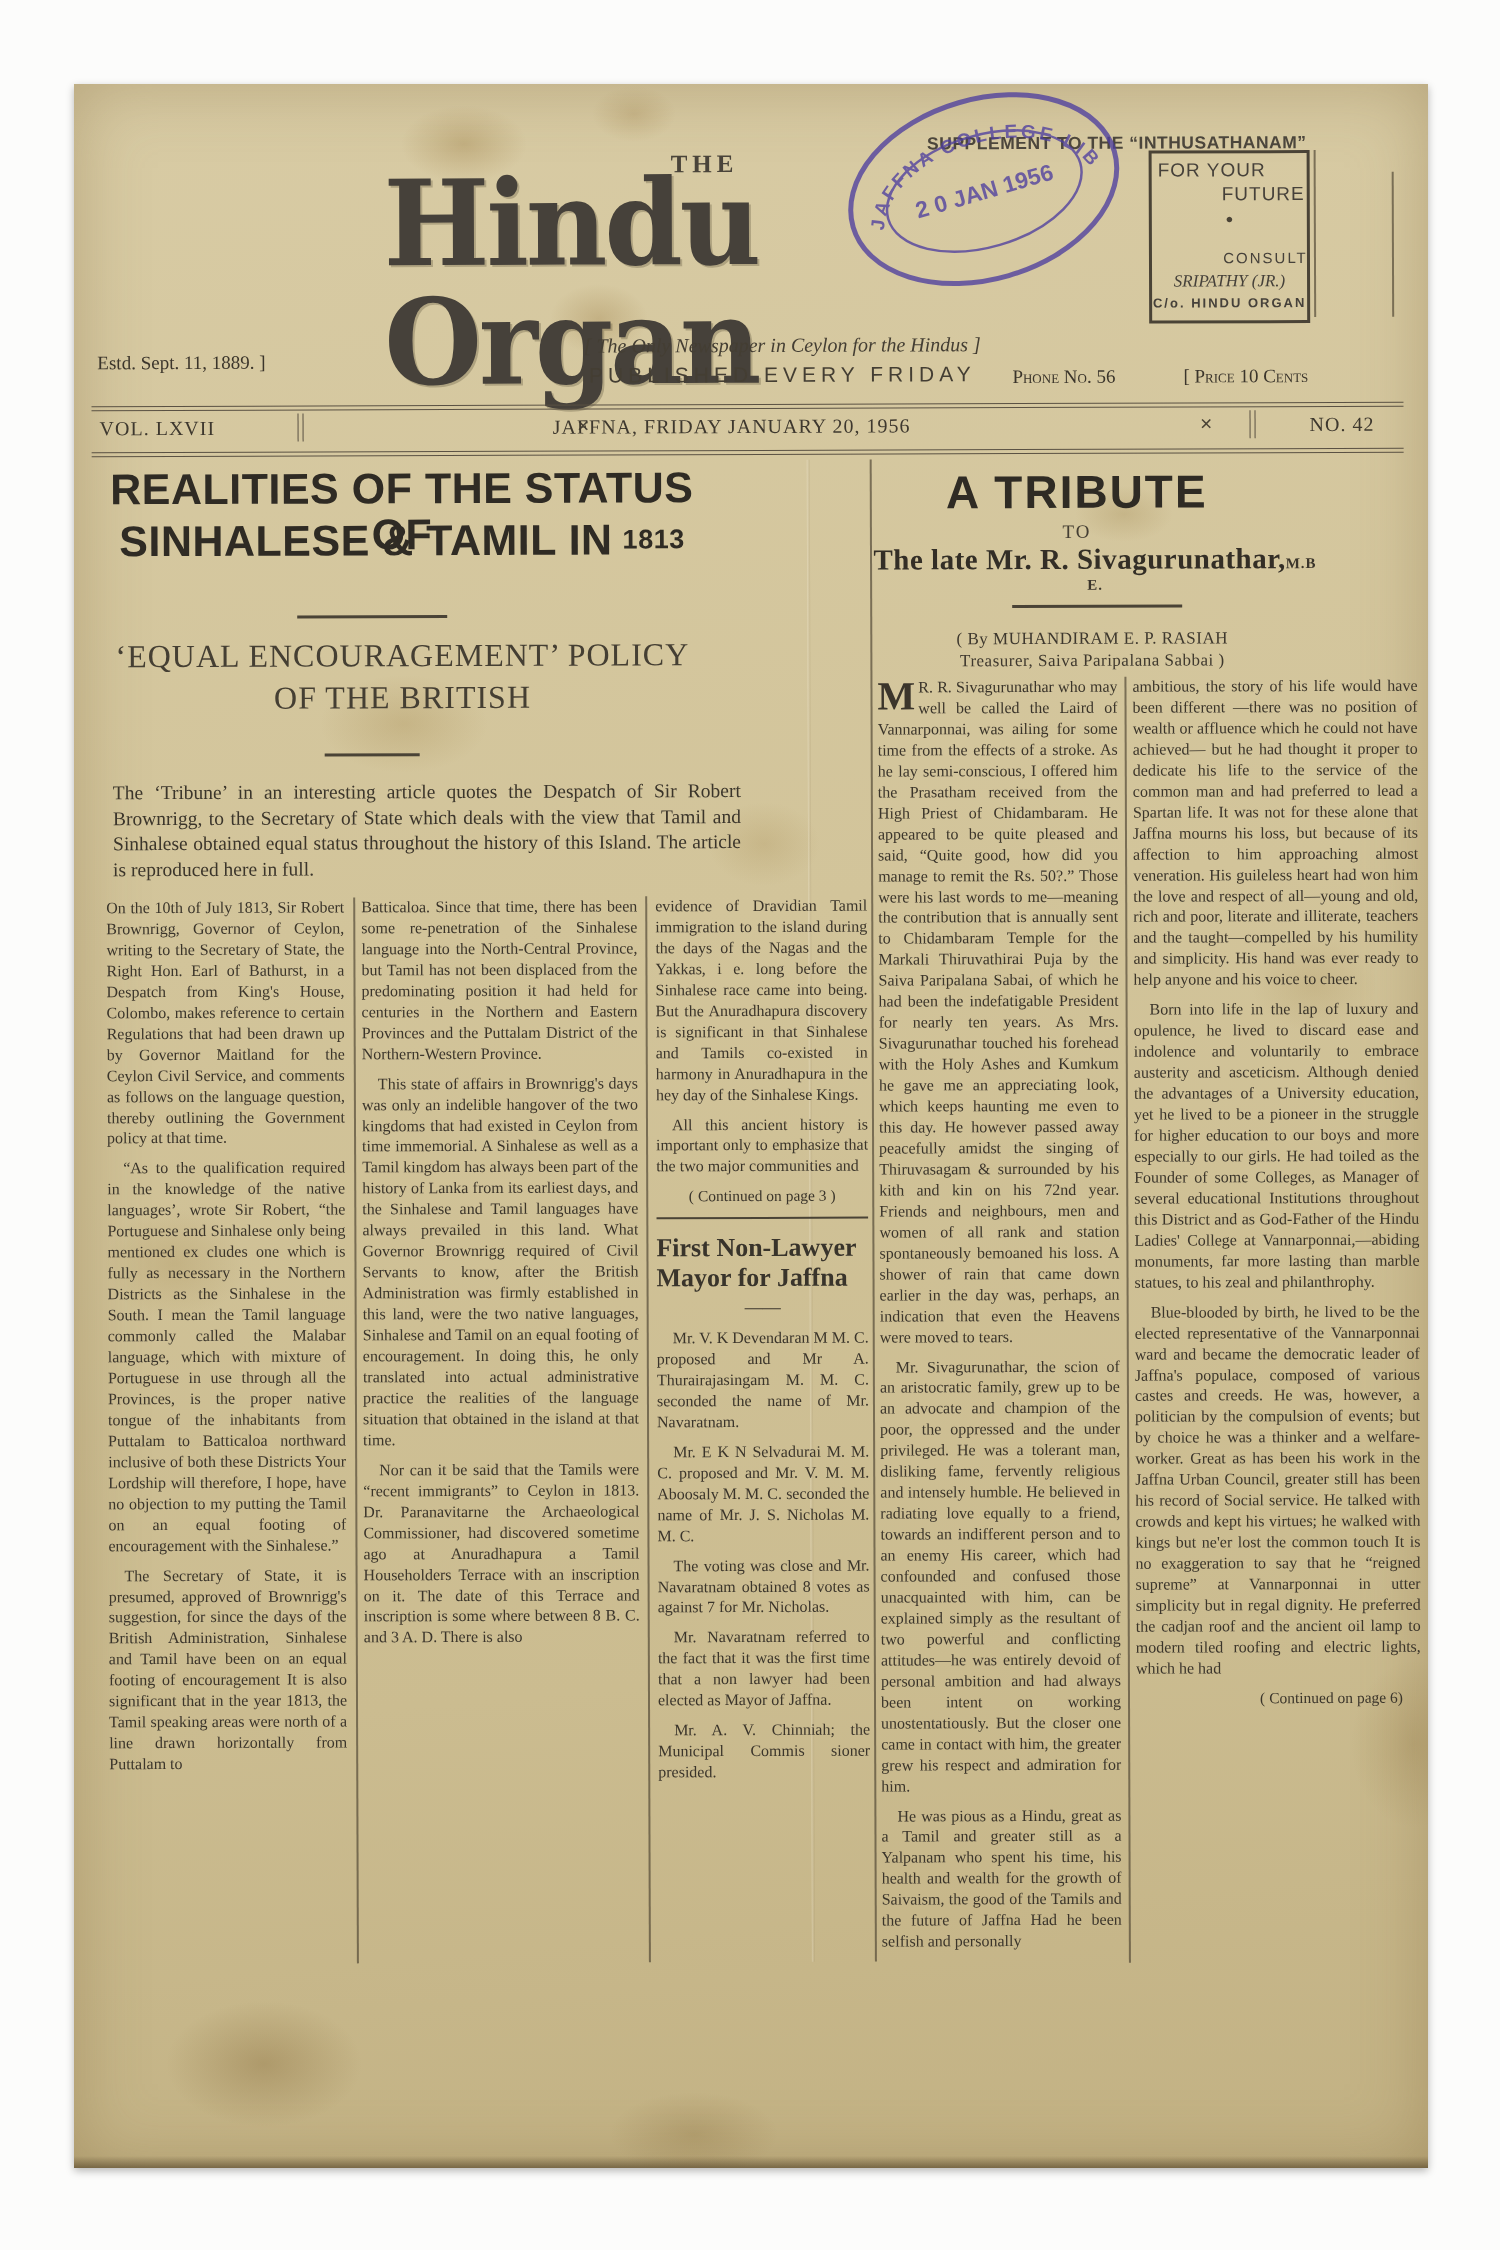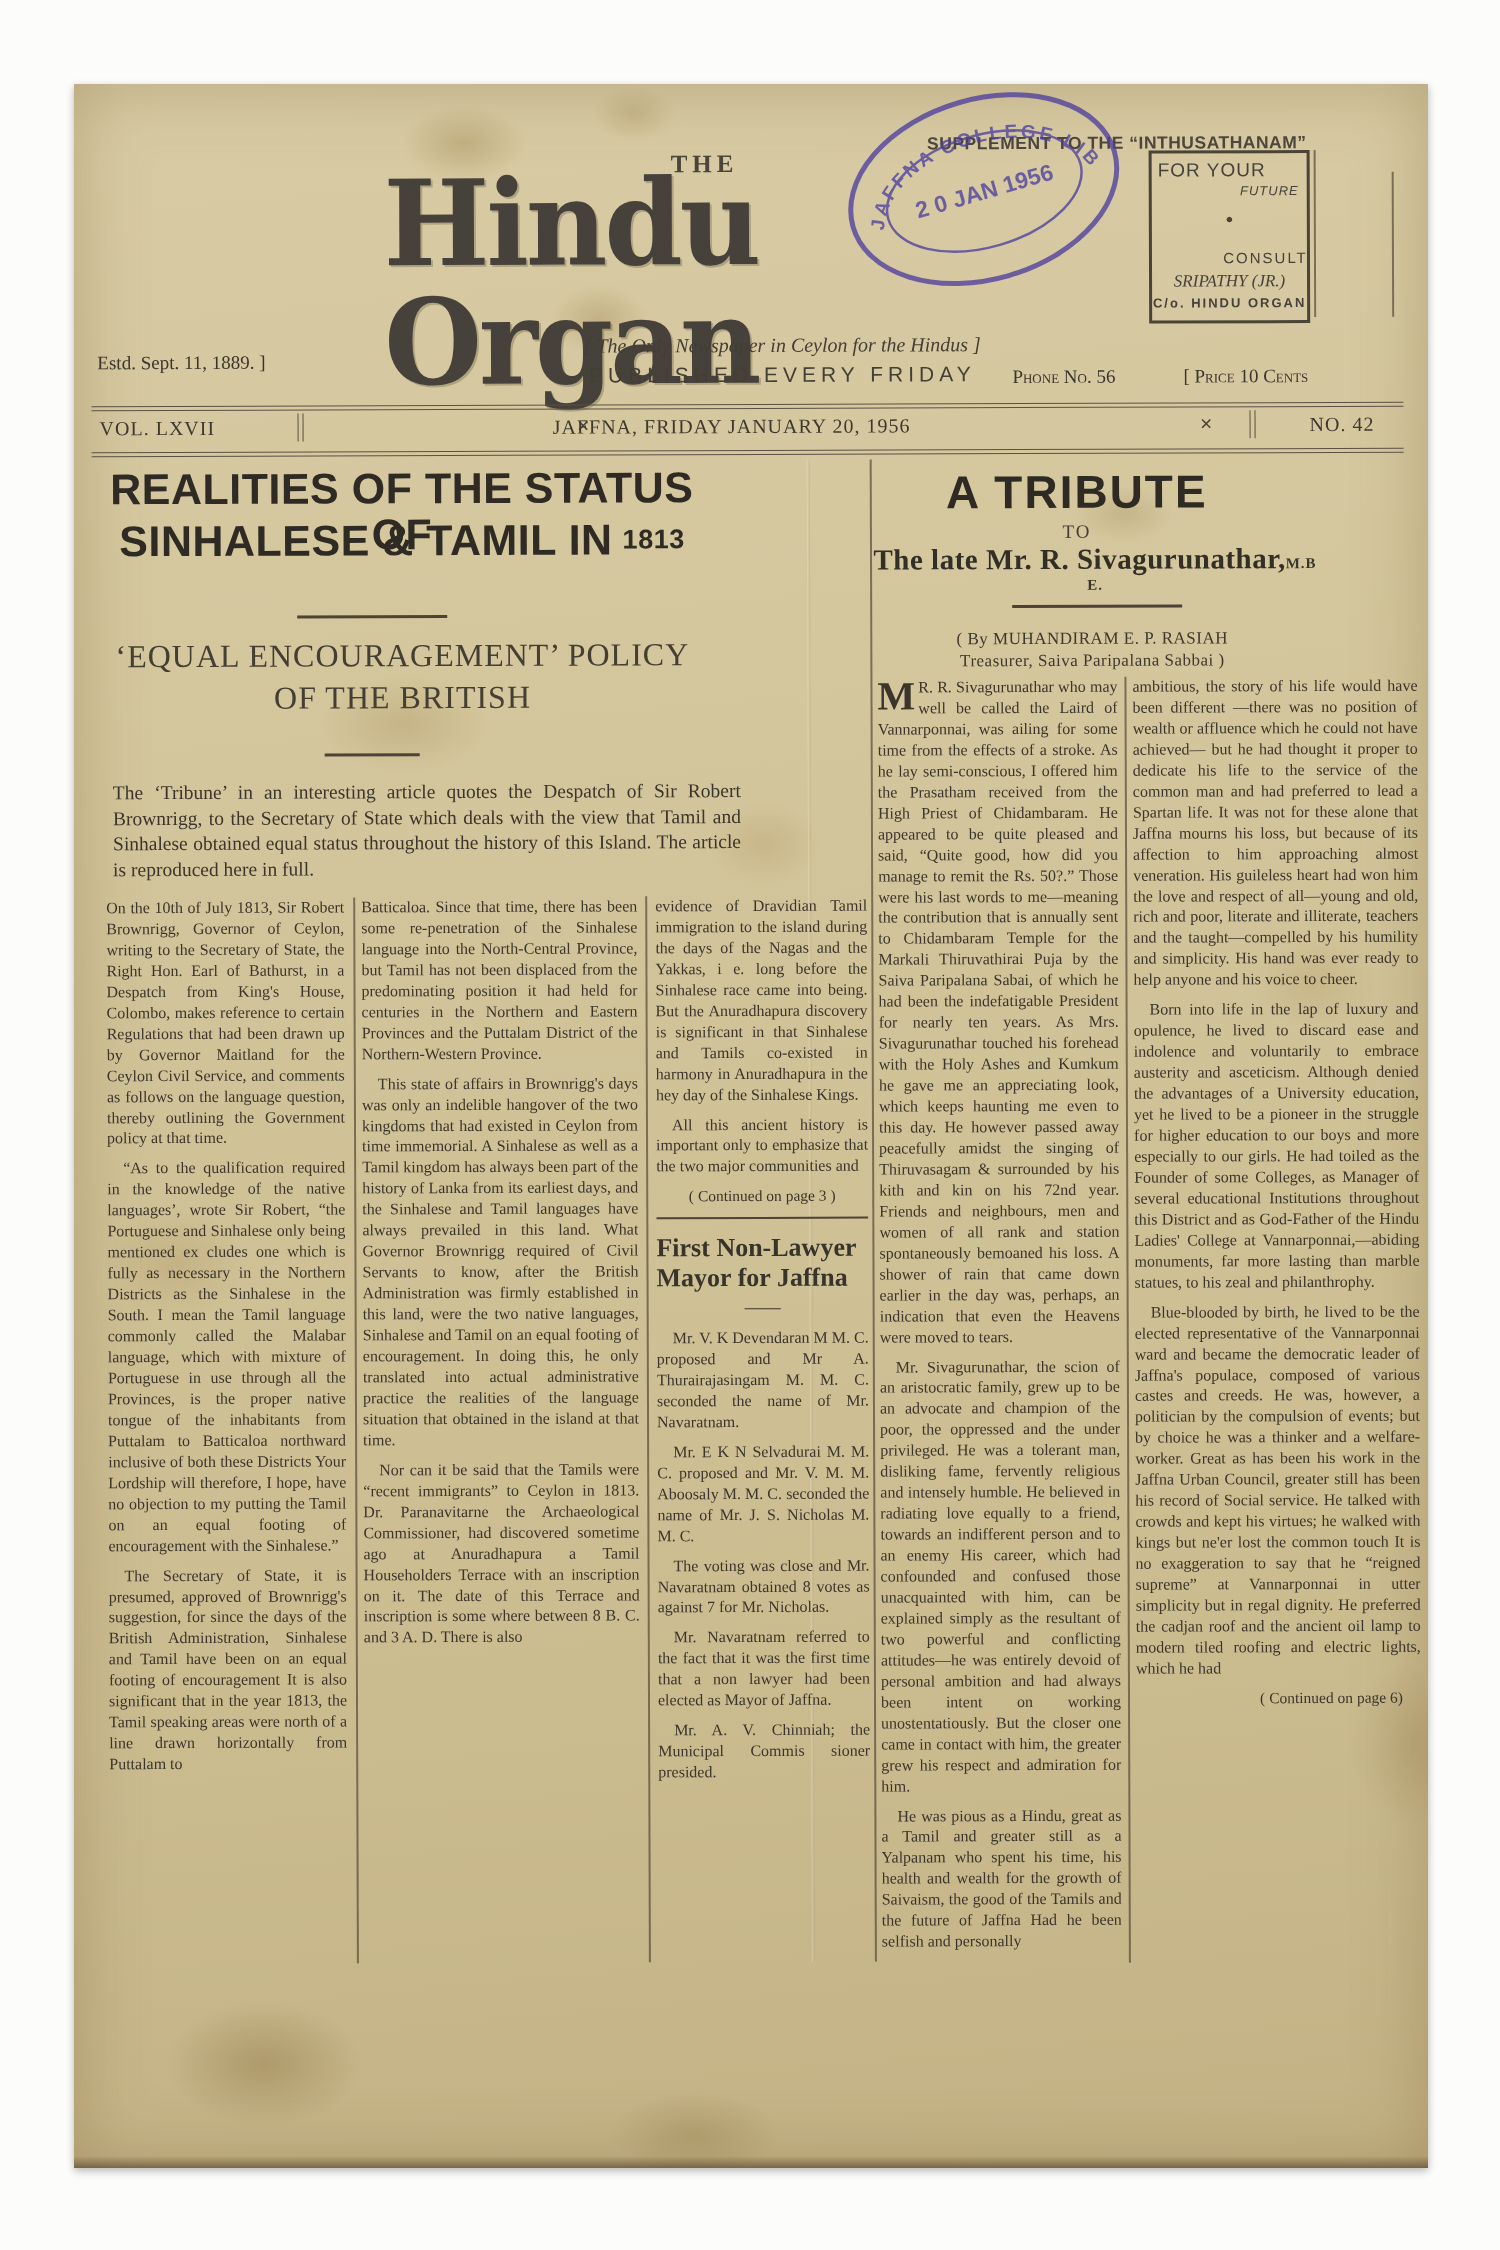--- a/index.html
+++ b/index.html
@@ -86,21 +86,21 @@
             <text font-size="19" fill="#4f3f9f" letter-spacing="3" font-family="Liberation Sans, sans-serif" font-weight="bold">
               <textPath href="#stamparc">JAFFNA COLLEGE LIBRARY</textPath>
             </text>
             <text x="145" y="110" text-anchor="middle" font-size="23" fill="#4f3f9f" font-family="Liberation Sans, sans-serif" font-weight="bold">2 0 JAN 1956</text>
           </g>
         </svg>
       </div>
 
       <div class="abs adbox" style="left:1078px;top:68px;width:155px;height:167px;">
         <div class="abs adline" style="left:6px;top:6px;letter-spacing:1px;font-size:19px;">FOR YOUR</div>
-        <div class="abs adline" style="right:8px;top:30px;letter-spacing:1px;font-size:13px;font-style:italic;">FUTURE</div>
+        <div class="abs adline" style="right:2px;top:30px;letter-spacing:1px;font-size:19px;">FUTURE</div>
         <div class="abs" style="left:0;top:58px;width:100%;text-align:center;font-size:13px;color:#4a4336;">●</div>
         <div class="abs adline" style="left:0;top:96px;width:100%;text-align:center;font-size:15px;margin-left:36px;">CONSULT</div>
         <div class="abs" style="left:0;top:118px;width:100%;text-align:center;font-size:17px;font-style:italic;color:#46413a;">SRIPATHY (JR.)</div>
         <div class="abs adline" style="left:0;top:142px;width:100%;text-align:center;font-size:13px;font-weight:bold;">C/o. HINDU ORGAN</div>
       </div>
       <div class="abs vrule" style="left:1243px;top:68px;height:167px;"></div>
       <div class="abs vrule" style="left:1321px;top:90px;height:145px;"></div>
 
       <div class="abs tagline" style="left:461px;top:250px;width:500px;text-align:center;">[ The Only Newspaper in Ceylon for the Hindus ]</div>
       <div class="abs published" style="left:461px;top:279px;width:500px;text-align:center;">PUBLISHED EVERY FRIDAY</div>

